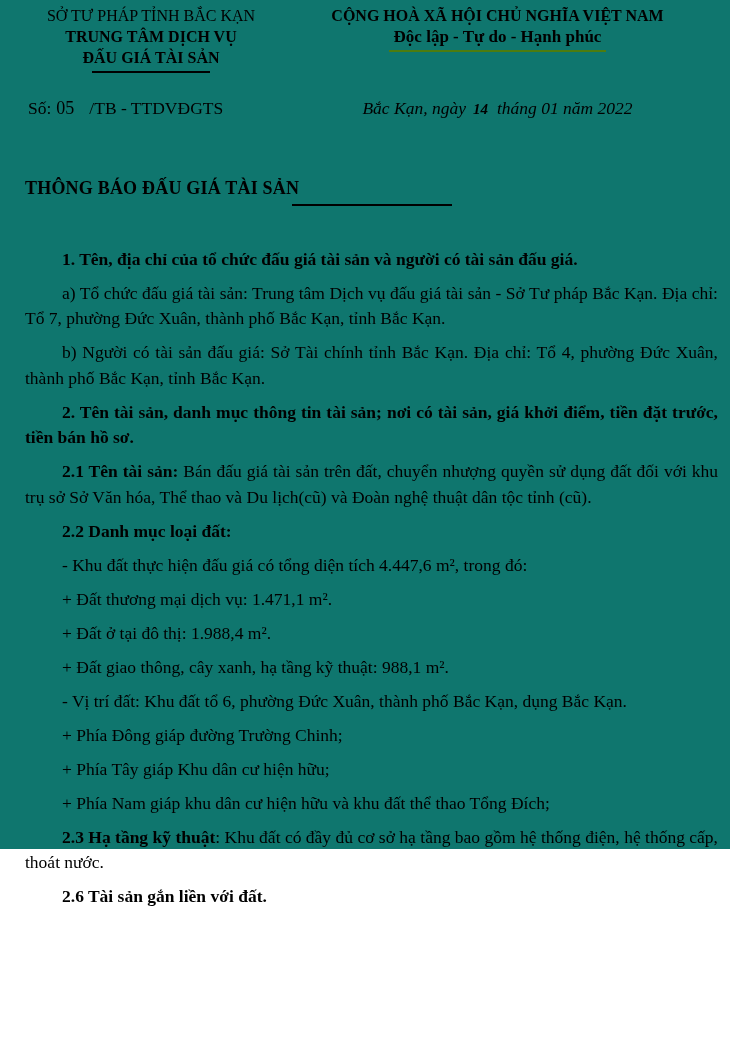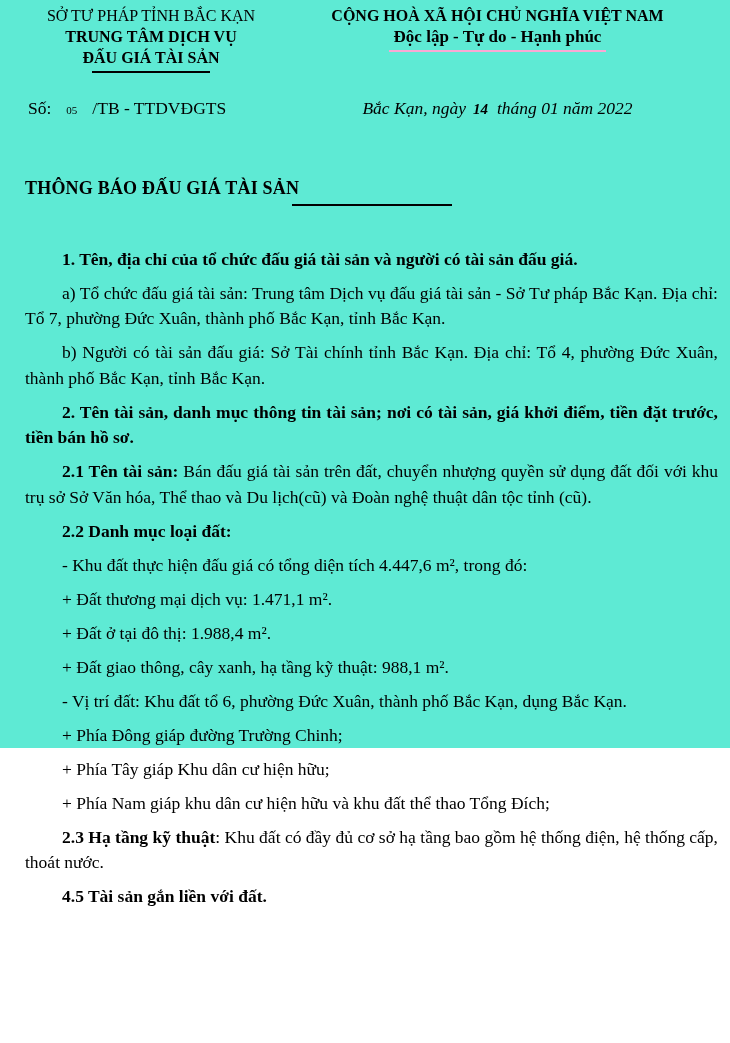--- a/index.html
+++ b/index.html
@@ -2,37 +2,37 @@
 <html><head>
 <meta charset="utf-8">
 <style>
   * { margin: 0; padding: 0; box-sizing: border-box; }
   html, body { background: #ffffff; }
   body {
     width: 730px; height: 1043px; overflow: hidden;
     color: #000;
     font-family: "Liberation Serif", "DejaVu Serif", serif;
   }
-  .page { width: 730px; height: 748px; background: #5eead4; padding: 5px 12px 0 25px; }
+  .page { width: 730px; height: 849px; background: #0f766e; padding: 5px 12px 0 25px; }
 
   
   .header { display: flex; align-items: flex-start; }
   .header-left { width: 252px; text-align: center; }
   .header-right { flex: 1; text-align: center; }
   .h-line { font-size: 16px; line-height: 21px; white-space: nowrap; }
   .bold { font-weight: bold; }
   .rule { background: #000; height: 2px; }
   .rule-org { width: 118px; margin: 3px auto 0 auto; }
   .motto { display: inline-block; font-size: 17px; line-height: 22px; font-weight: bold;
-           border-bottom: 2px solid #f9a8d4; padding: 0 5px 2px 5px; white-space: nowrap; }
+           border-bottom: 2px solid #4d7c0f; padding: 0 5px 2px 5px; white-space: nowrap; }
 
   
   .meta-row { display: flex; margin-top: 25px; align-items: baseline; }
   .doc-number { width: 252px; text-align: left; font-size: 17.5px; padding-left: 3px; }
-  .doc-number .num { font-size: 11px; margin-left: 15px; }
+  .doc-number .num { font-size: 18px; margin-left: 5px; }
   .doc-number .suffix { margin-left: 15px; }
   .date-line { flex: 1; text-align: center; font-style: italic; font-size: 17.5px; }
   .date-line .num { font-size: 15px; margin: 0 9px 0 7px; font-weight: bold; }
 
   
   .title-wrap { text-align: left; margin-top: 57px; }
   .title { font-size: 18px; font-weight: bold; letter-spacing: 0.2px; line-height: 24px; }
   .rule-title { width: 160px; margin: 4px auto 0 auto; height: 1.5px; }
 
   
@@ -84,16 +84,16 @@
     <p class="bold">2.2 Danh mục loại đất:</p>
     <p>- Khu đất thực hiện đấu giá có tổng diện tích 4.447,6 m², trong đó:</p>
     <p>+ Đất thương mại dịch vụ: 1.471,1 m².</p>
     <p>+ Đất ở tại đô thị: 1.988,4 m².</p>
     <p>+ Đất giao thông, cây xanh, hạ tầng kỹ thuật: 988,1 m².</p>
     <p>- Vị trí đất: Khu đất tổ 6, phường Đức Xuân, thành phố Bắc Kạn, dụng Bắc Kạn.</p>
     <p>+ Phía Đông giáp đường Trường Chinh;</p>
     <p>+ Phía Tây giáp Khu dân cư hiện hữu;</p>
     <p>+ Phía Nam giáp khu dân cư hiện hữu và khu đất thể thao Tổng Đích;</p>
     <p><span class="bold">2.3 Hạ tầng kỹ thuật</span><span>: Khu đất có đầy đủ cơ sở hạ tầng bao gồm hệ thống điện, hệ thống cấp, thoát nước.</span></p>
-    <p class="bold">4.5  Tài sản gắn liền với đất.</p>
+    <p class="bold">2.6  Tài sản gắn liền với đất.</p>
   </div>
 
 </div>
 
 </body></html>

